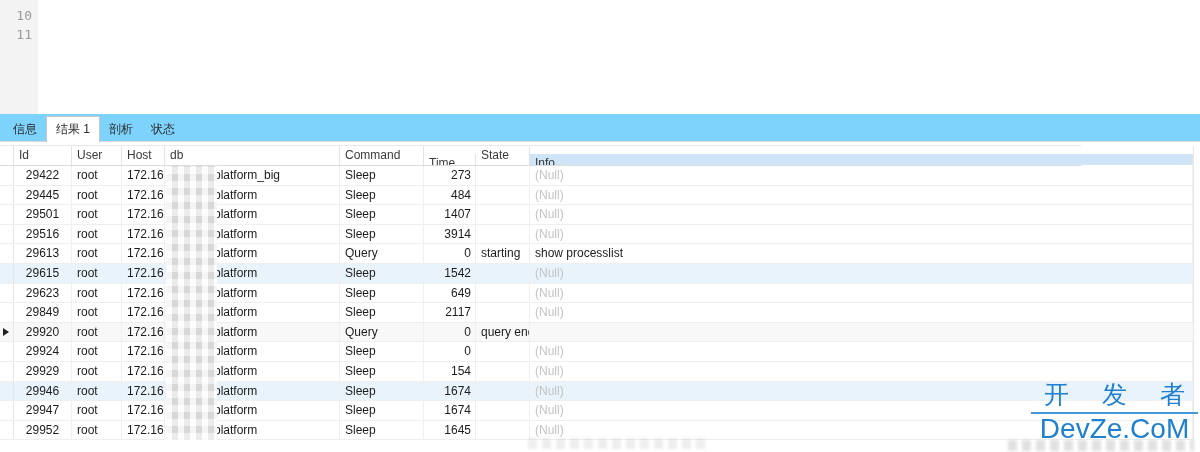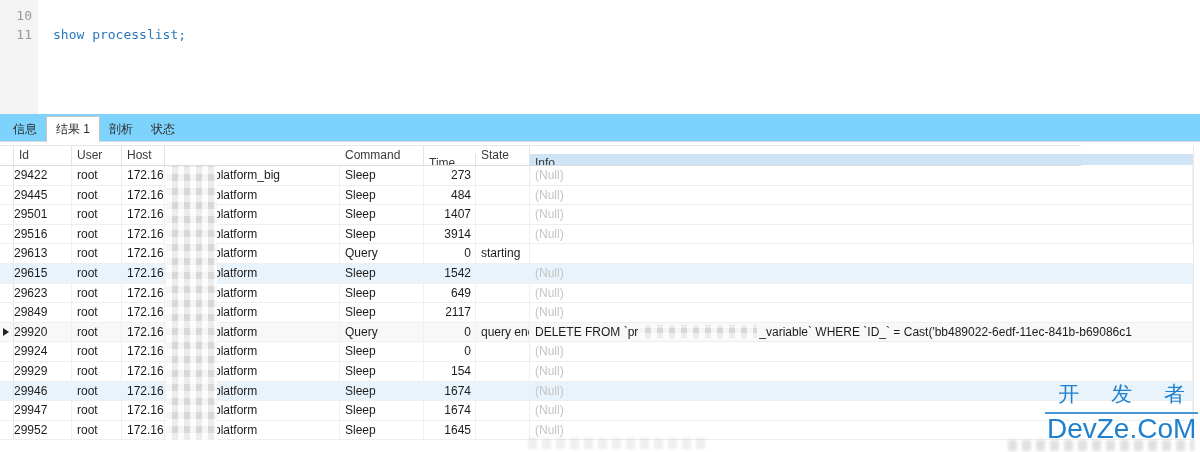--- a/index.html
+++ b/index.html
@@ -33,21 +33,21 @@
            border-right:1px solid #e3e3e3; overflow:hidden; white-space:nowrap; }
   .hcell.hl { background:var(--col-highlight,#cfe4f6); }
   .hcell.gut { border-right:1px solid #e3e3e3; }
 
   .grid-body { position:absolute; left:0; top:166px; width:1193px; z-index:0; }
   .grow { position:relative; height:19.6px; background:#fff; border-bottom:1px solid #efefef; }
   .grow.tint { background:var(--row-tint,#e9f3fb); }
   .grow.sel  { background:#f8f8f8; }
   .cell { position:absolute; top:0; bottom:0; line-height:18px; font-size:12px; color:#1c1c1c;
           padding-left:5px; border-right:1px solid #f0f0f0; overflow:hidden; white-space:nowrap; }
-  .cell.rnum { text-align:left; padding-left:0; }
+  .cell.rnum { text-align:center; padding-left:0; }
   .cell.rtime { text-align:right; padding-left:0; padding-right:4px; }
   .cell.nullv { color:var(--null-gray,#c4c4c4); }
   .gutcell { position:absolute; top:0; bottom:0; left:0; width:14px; border-right:1px solid #e6e6e6; }
   .rowarrow { position:absolute; left:3px; top:5px; width:0; height:0;
               border-left:6px solid #222; border-top:4px solid transparent; border-bottom:4px solid transparent; }
 
   .grid-right-line { position:absolute; left:1193px; top:146px; height:295px;
                      border-left:1px solid #e7e7e7; }
 
   
@@ -59,52 +59,53 @@
   .mosaic-inline { display:inline-block; width:118px; height:13px; vertical-align:middle;
                    margin:0 2px 2px 1px; border-radius:1px;
                    background-color:#f1f1f1;
                    background-image:
                      repeating-linear-gradient(90deg, rgba(255,255,255,.65) 0 6px, rgba(0,0,0,.05) 6px 12px),
                      repeating-linear-gradient(0deg, rgba(255,255,255,.55) 0 5px, rgba(0,0,0,.06) 5px 10px); }
 
   
   .wm { position:absolute; right:2px; top:377px; z-index:5; text-align:center;
         color:var(--wm-blue,#1e80cf); }
-  .wm-title { font-size:21px; line-height:34px; letter-spacing:13px; padding:0 0 1px 13px;
+  .wm-title { font-size:25px; line-height:34px; letter-spacing:13px; padding:0 0 1px 13px;
               border-bottom:2px solid #4697d6; white-space:nowrap; }
   .wm-site { font-size:28px; line-height:29px; white-space:nowrap; }
   .remnant { position:absolute; height:11px; opacity:.18; filter:blur(1.5px); z-index:4;
              background:repeating-linear-gradient(90deg,#777 0 9px, transparent 9px 14px); }
   .remnant.r1 { left:528px; top:438px; width:178px; opacity:.12; }
   .remnant.r2 { left:1008px; top:440px; width:186px; opacity:.22; }
 </style>
 </head>
 <body>
 
 <div class="editor">
   <div class="editor-gutter"></div>
   <div class="editor-lines">
       <div class="eline partial"><span class="num">9</span><span class="code"></span></div>
       <div class="eline"><span class="num">10</span><span class="code"></span></div>
-      <div class="eline"><span class="num">11</span><span class="code">show processlist;</span></div>
+      <div class="eline"><span class="num">11</span></div>
     </div>
 </div>
 
 <div class="tabbar">
     <div class="tab">信息</div>
     <div class="tab active">结果 1</div>
     <div class="tab">剖析</div>
     <div class="tab">状态</div>
   </div>
 
 <div class="grid-header">
     <div class="hcell gut" style="left: 0px; width: 14px;"></div>
     <div class="hcell" style="left: 14px; width: 58px;">Id</div>
     <div class="hcell" style="left: 72px; width: 50px;">User</div>
     <div class="hcell" style="left: 122px; width: 43px;">Host</div>
+    <div class="hcell" style="left: 165px; width: 175px;">db</div>
     <div class="hcell" style="left: 340px; width: 84px;">Command</div>
     <div class="hcell" style="left: 424px; width: 52px; margin-top: 8px;">Time</div>
     <div class="hcell" style="left: 476px; width: 54px;">State</div>
     <div class="hcell hl" style="left: 530px; width: 663px; margin-top: 8px;">Info</div>
   </div>
 <div class="grid-body">
     <div class="grow">
       <div class="gutcell"></div>
       <div class="cell rnum" style="left: 14px; width: 58px;">29422</div>
       <div class="cell" style="left: 72px; width: 50px;">root</div>
@@ -150,20 +151,21 @@
     </div>
     <div class="grow">
       <div class="gutcell"></div>
       <div class="cell rnum" style="left: 14px; width: 58px;">29613</div>
       <div class="cell" style="left: 72px; width: 50px;">root</div>
       <div class="cell" style="left: 122px; width: 43px;">172.16.</div>
       <div class="cell" style="left: 165px; width: 175px; padding-left: 49px;">platform</div>
       <div class="cell" style="left: 340px; width: 84px;">Query</div>
       <div class="cell rtime" style="left: 424px; width: 52px;">0</div>
       <div class="cell" style="left: 476px; width: 54px;">starting</div>
+      <div class="cell" style="left: 530px; width: 663px;">show processlist</div>
     </div>
     <div class="grow tint">
       <div class="gutcell"></div>
       <div class="cell rnum" style="left: 14px; width: 58px;">29615</div>
       <div class="cell" style="left: 72px; width: 50px;">root</div>
       <div class="cell" style="left: 122px; width: 43px;">172.16.</div>
       <div class="cell" style="left: 165px; width: 175px; padding-left: 49px;">platform</div>
       <div class="cell" style="left: 340px; width: 84px;">Sleep</div>
       <div class="cell rtime" style="left: 424px; width: 52px;">1542</div>
       <div class="cell" style="left: 476px; width: 54px;"></div>
@@ -195,21 +197,20 @@
       <div class="gutcell">
         <div class="rowarrow"></div>
       </div>
       <div class="cell rnum" style="left: 14px; width: 58px;">29920</div>
       <div class="cell" style="left: 72px; width: 50px;">root</div>
       <div class="cell" style="left: 122px; width: 43px;">172.16.</div>
       <div class="cell" style="left: 165px; width: 175px; padding-left: 49px;">platform</div>
       <div class="cell" style="left: 340px; width: 84px;">Query</div>
       <div class="cell rtime" style="left: 424px; width: 52px;">0</div>
       <div class="cell" style="left: 476px; width: 54px;">query end</div>
-      <div class="cell" style="left: 530px; width: 663px;"><span>DELETE FROM `pr</span><span class="mosaic-inline"></span><span>_variable` WHERE `ID_` = Cast('bb489022-6edf-11ec-841b-b69086c1</span></div>
     </div>
     <div class="grow">
       <div class="gutcell"></div>
       <div class="cell rnum" style="left: 14px; width: 58px;">29924</div>
       <div class="cell" style="left: 72px; width: 50px;">root</div>
       <div class="cell" style="left: 122px; width: 43px;">172.16.</div>
       <div class="cell" style="left: 165px; width: 175px; padding-left: 49px;">platform</div>
       <div class="cell" style="left: 340px; width: 84px;">Sleep</div>
       <div class="cell rtime" style="left: 424px; width: 52px;">0</div>
       <div class="cell" style="left: 476px; width: 54px;"></div>

